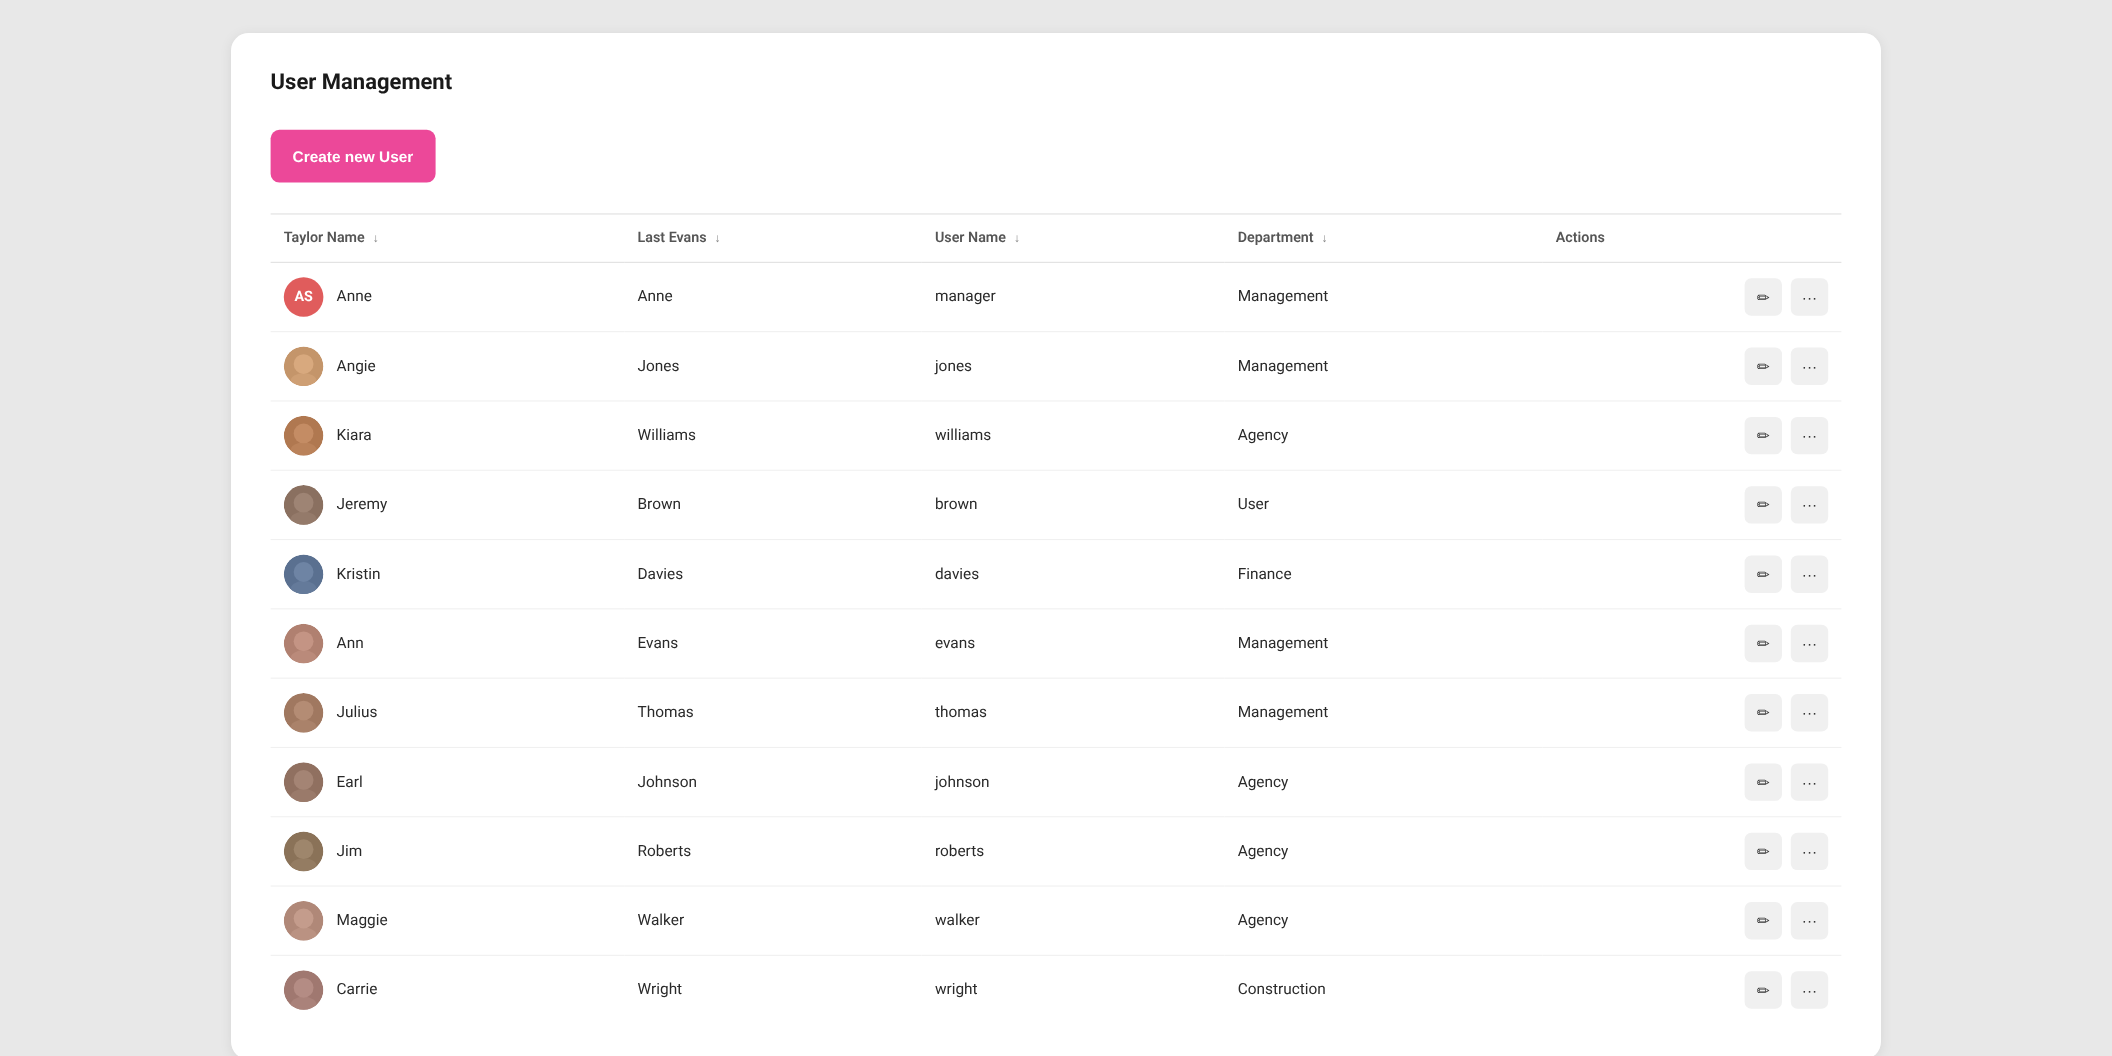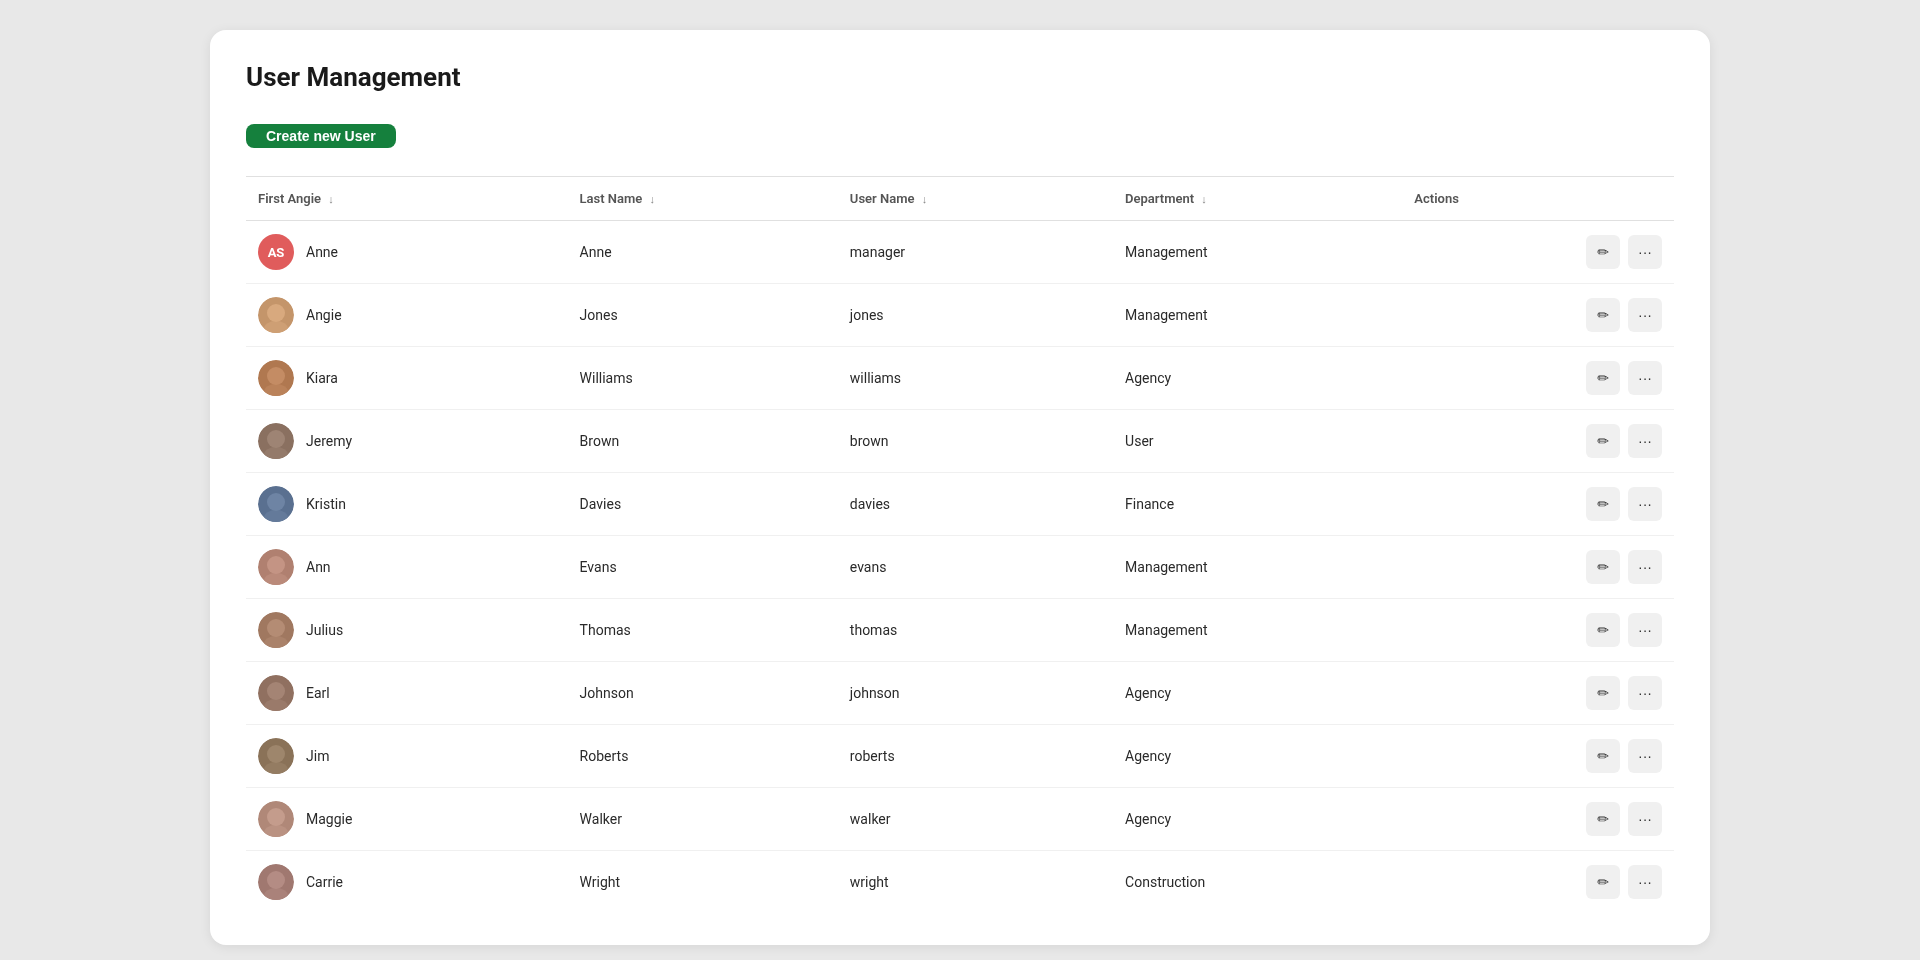--- a/index.html
+++ b/index.html
@@ -21,32 +21,32 @@
     .card {
       background: #ffffff;
       border-radius: 16px;
       padding: 32px 36px;
       width: 100%;
       max-width: 1500px;
       box-shadow: 0 2px 12px rgba(0,0,0,0.08);
     }
 
     .page-title {
-      font-size: 26px;
+      font-size: 20px;
       font-weight: 700;
       color: #1a1a1a;
       margin-bottom: 32px;
     }
 
     .create-btn {
-      background-color: #15803d;
+      background-color: #ec4899;
       color: #ffffff;
       border: none;
       border-radius: 8px;
-      padding: 4px 20px;
+      padding: 16px 20px;
       font-size: 14px;
       font-weight: 600;
       cursor: pointer;
       margin-bottom: 28px;
     }
 
     .divider {
       border: none;
       border-top: 1px solid #e0e0e0;
       margin-bottom: 0;
@@ -142,25 +142,25 @@
 <body>
 
 <div class="card">
   <h1 class="page-title">User Management</h1>
   <button class="create-btn">Create new User</button>
   <hr class="divider">
   <table>
     <thead>
       <tr>
         <th>
-          <span>First Angie</span>
+          <span>Taylor Name</span>
           <span class="sort-arrow">↓</span>
         </th>
         <th>
-          <span>Last Name</span>
+          <span>Last Evans</span>
           <span class="sort-arrow">↓</span>
         </th>
         <th>
           <span>User Name</span>
           <span class="sort-arrow">↓</span>
         </th>
         <th>
           <span>Department</span>
           <span class="sort-arrow">↓</span>
         </th>

